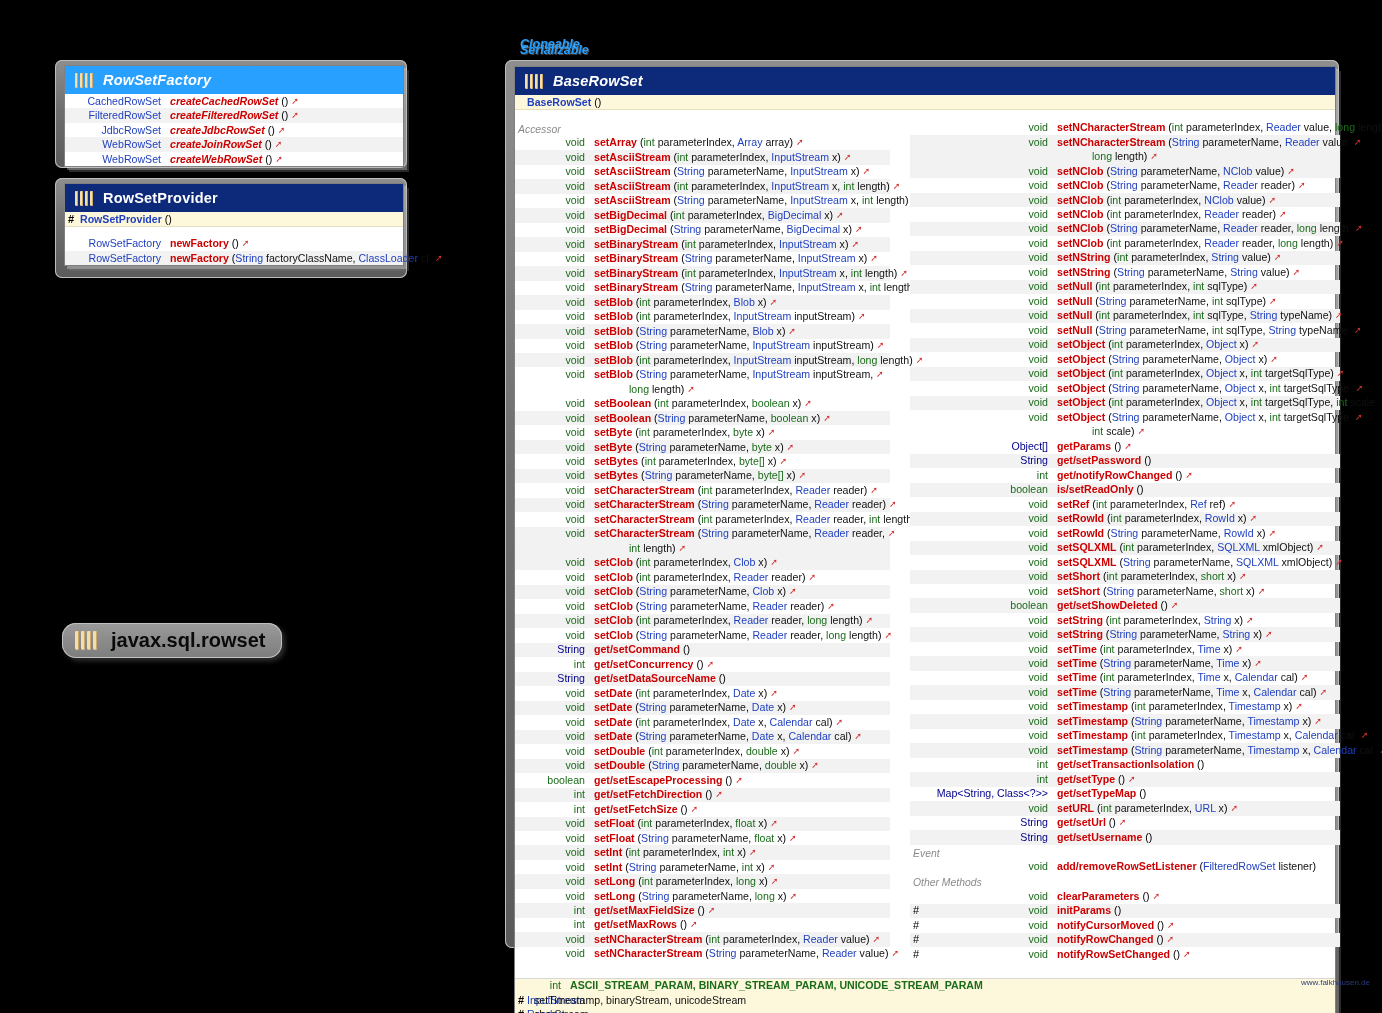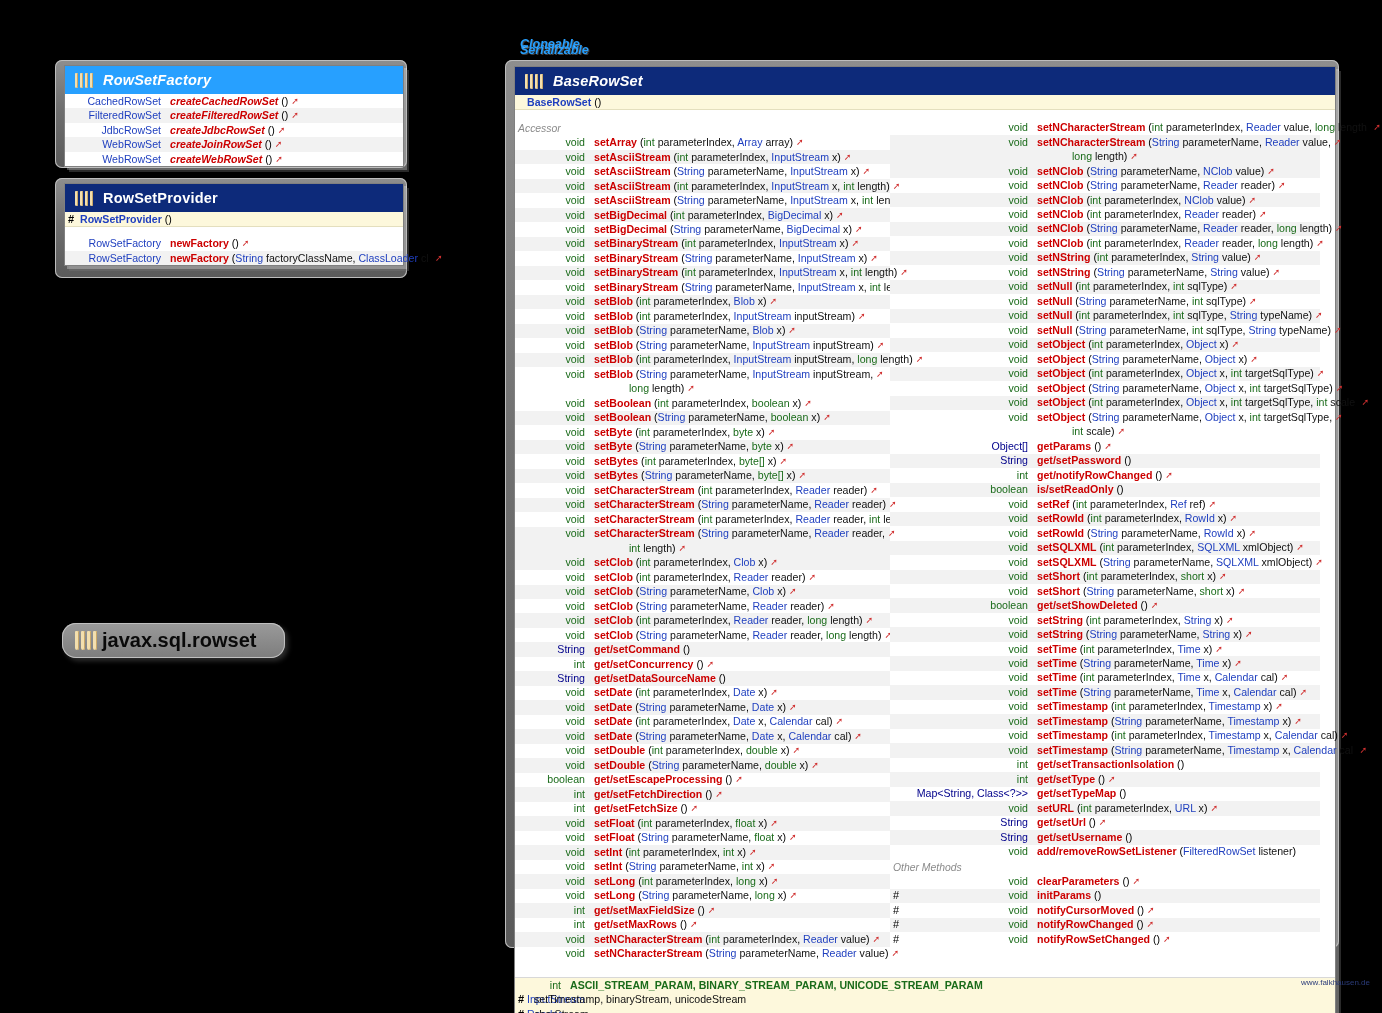--- a/index.html
+++ b/index.html
@@ -41,32 +41,32 @@
   .ret{flex:0 0 auto;text-align:right;color:#00008b;padding-right:6px;}
   .sect{font-size:10.4px;font-style:italic;color:#8a8a8a;padding:3px 0 1px 3px;}
   .m{color:#cc0000;font-weight:bold;}
   .t{color:#1f3fbf;}
   .p{color:#111;}
   .kw{color:#1a6b1a;}
   .thr{color:#d03030;font-size:9px;vertical-align:top;}
   .hash{color:#000;font-weight:bold;}
 
   
-  .cols{display:flex;align-items:flex-start;}
+  .cols{display:flex;align-items:center;gap:20px;}
   .col{flex:0 0 auto;}
   .colL{width:375px;}
   .colR{width:430px;}
 
   
   .iface{position:absolute;color:#27a0ff;font-weight:bold;font-style:italic;
          font-size:12.5px;line-height:13px;text-shadow:1px 1px 0 rgba(255,255,255,.25);}
 
   
-  .pkg{position:absolute;display:flex;align-items:center;
-       padding:6px 28px 6px 12px;border-radius:14px;
+  .pkg{position:absolute;display:flex;align-items:center;gap:9px;
+       padding:6px 16px 6px 12px;border-radius:14px;
        background:linear-gradient(180deg,#9a9a9a,#7d7d7d);
        box-shadow:inset 0 0 0 1px #c0c0c0, 3px 3px 5px rgba(255,255,255,.18);}
   .pkg .pname{font-size:20px;font-weight:bold;color:#0a0a0a;}
   .pkg .pillars{width:28px;height:19px;}
   .pkg .pillars i{height:19px;width:4px;}
   .pkg .pillars i:nth-child(1){left:1px}
   .pkg .pillars i:nth-child(2){left:7px}
   .pkg .pillars i:nth-child(3){left:13px}
   .pkg .pillars i:nth-child(4){left:19px}
   .credit{position:absolute;right:12px;bottom:26px;color:#2b3c7a;font-size:8px;}
@@ -710,20 +710,21 @@
               <span class="vis"></span>
               <span class="ret" style="width:126px"><span class="ret-t">String</span></span>
               <span class="sig"><span class="m">get/setUrl</span> () <span class="thr">➚</span></span>
             </div>
             <div class="row z">
               <span class="vis"></span>
               <span class="ret" style="width:126px"><span class="ret-t">String</span></span>
               <span class="sig"><span class="m">get/setUsername</span> ()</span>
             </div>
           </div>
+        <div class="sect">Event</div>
         <div id="brs-event">
             <div class="row">
               <span class="vis"></span>
               <span class="ret" style="width:126px"><span class="kw">void</span></span>
               <span class="sig"><span class="m">add/removeRowSetListener</span> (<span class="t">FilteredRowSet</span> <span class="p">listener</span>)</span>
             </div>
           </div>
         <div class="sect">Other Methods</div>
         <div id="brs-other">
             <div class="row">

